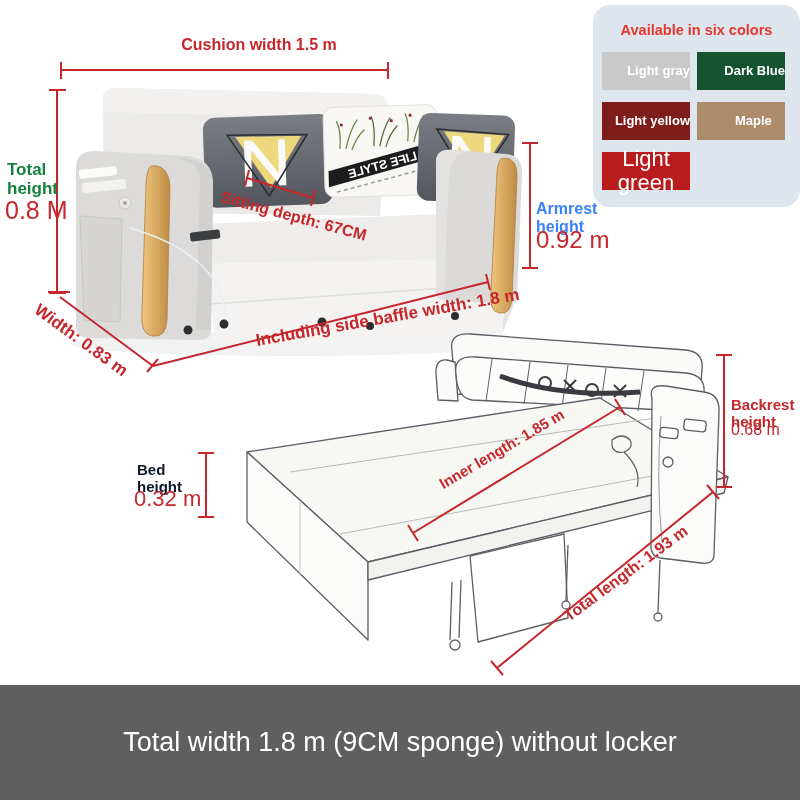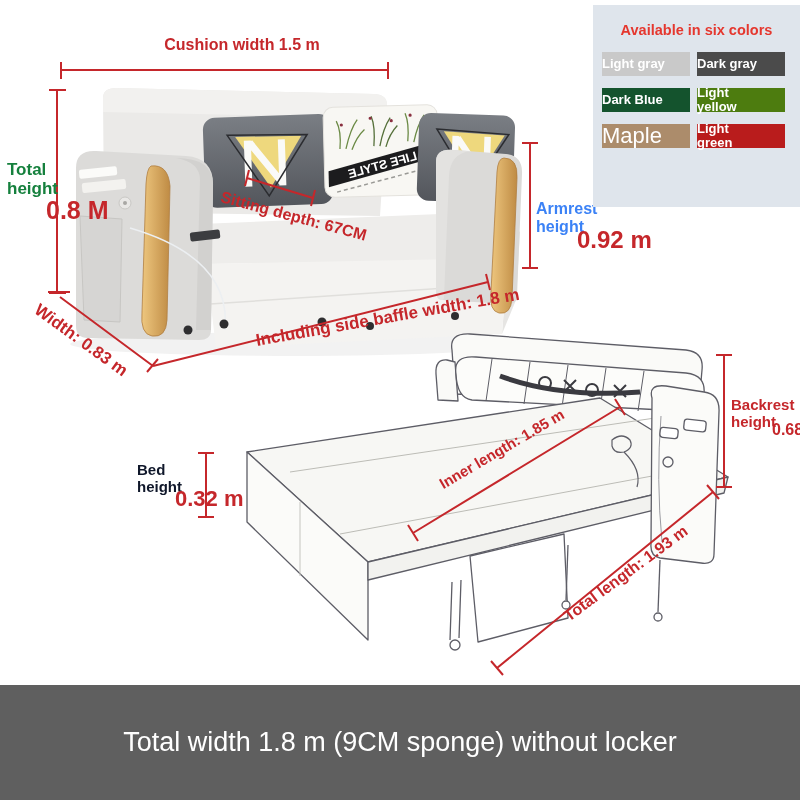--- a/index.html
+++ b/index.html
@@ -1,41 +1,41 @@
 <!DOCTYPE html>
 <html><head>
 <meta charset="utf-8">
 <style>
   html,body{margin:0;padding:0;background:#fff;}
   .canvas{position:relative;width:800px;height:800px;background:#fff;overflow:hidden;
           font-family:"Liberation Sans",sans-serif;}
   .layer{position:absolute;left:0;top:0;}
   .dim{position:absolute;color:#c5272b;font-weight:700;line-height:1.12;white-space:nowrap;}
   .dim.wrap{white-space:normal;}
-  .dim-value{font-weight:700;margin-left:41px;}
+  .dim-value{font-weight:400;}
   
-  .lbl-cushion{left:136px;top:36px;width:212px;text-align:center;font-size:16px;}
+  .lbl-cushion{left:153px;top:36px;width:212px;text-align:center;font-size:16px;}
   .lbl-total-h{left:7px;top:160px;width:64px;font-size:17px;}
   .val-total-h{left:5px;top:196px;font-size:25px;}
   .lbl-sitting{left:221px;top:188px;font-size:16px;transform:rotate(15deg);transform-origin:left center;}
   .lbl-armrest{left:536px;top:200px;width:74px;font-size:16px;}
   .val-armrest{left:536px;top:227px;font-size:24px;}
   .lbl-width{left:42px;top:300px;font-size:17px;transform:rotate(36deg);transform-origin:left top;}
   .lbl-baffle{left:256px;top:331px;font-size:17px;transform:rotate(-10deg);transform-origin:left center;}
   .lbl-backrest{left:731px;top:397px;width:68px;font-size:15px;}
   .val-backrest{left:731px;top:421px;font-size:16px;}
   .lbl-bedh{left:137px;top:462px;width:54px;font-size:15px;}
   .val-bedh{left:134px;top:487px;font-size:22px;}
   .lbl-inner{left:441px;top:477px;font-size:15px;transform:rotate(-30.5deg);transform-origin:left center;}
   .lbl-totlen{left:566px;top:609px;font-size:16px;transform:rotate(-36.5deg);transform-origin:left center;}
   
   .panel{position:absolute;left:593px;top:5px;width:207px;height:202px;background:#dfe5ec;}
   .panel-title{margin-top:17px;text-align:center;font-size:14.5px;font-weight:700;color:#e5372e;}
   .swatch-grid{display:grid;grid-template-columns:88px 88px;gap:12px 7px;margin:14px 0 0 9px;}
-  .swatch{height:24px;display:flex;align-items:center;justify-content:flex-start;color:#fff;
+  .swatch{height:38px;display:flex;align-items:center;justify-content:flex-end;color:#fff;
           font-size:13px;font-weight:700;text-align:center;line-height:1.1;}
   .swatch:nth-child(4) span,.swatch:nth-child(6) span{display:block;width:50px;text-align:left;}
   .swatch:nth-child(5){font-size:22px;font-weight:400;}
   
   .footer{position:absolute;left:0;right:0;bottom:0;height:115px;background:#5f5f5f;
           display:flex;align-items:center;justify-content:center;}
   .footer span{color:#fff;font-size:27px;}
 </style>
 </head>
 <body>
@@ -207,33 +207,30 @@
   <div class="dim dim-value val-armrest" style="color: rgb(197, 39, 43);">0.92 m</div>
   <div class="dim lbl-width" style="color: rgb(197, 39, 43);">Width: 0.83 m</div>
   <div class="dim lbl-baffle" style="color: rgb(197, 39, 43);">Including side baffle width: 1.8 m</div>
   <div class="dim wrap lbl-backrest" style="color: rgb(197, 39, 43);">Backrest height</div>
   <div class="dim dim-value val-backrest" style="color: rgb(197, 39, 43);">0.68 m</div>
   <div class="dim wrap lbl-bedh" style="color: #0f172a;">Bed height</div>
   <div class="dim dim-value val-bedh" style="color: rgb(197, 39, 43);">0.32 m</div>
   <div class="dim lbl-inner" style="color: rgb(197, 39, 43);">Inner length: 1.85 m</div>
   <div class="dim lbl-totlen" style="color: rgb(197, 39, 43);">Total length: 1.93 m</div>
 
-  <div class="panel" style="background: rgb(223, 229, 236);">
+  <div class="panel" style="background: rgb(223, 229, 236); border-radius: 17px;">
     <div class="panel-title" style="color: rgb(229, 55, 46);">Available in six colors</div>
     <div class="swatch-grid">
       <div class="swatch" style="background: rgb(201, 201, 201);">
           <span>Light gray</span>
         </div>
-      <div class="swatch" style="background: rgb(75, 75, 75);">
-          <span>Dark gray</span>
-        </div>
       <div class="swatch" style="background: #14532d;">
           <span>Dark Blue</span>
         </div>
-      <div class="swatch" style="background: #4d7c0f;">
+      <div class="swatch" style="background: #7f1d1d;">
           <span>Light yellow</span>
         </div>
       <div class="swatch" style="background: rgb(172, 140, 107);">
           <span>Maple</span>
         </div>
       <div class="swatch" style="background: #b91c1c;">
           <span>Light green</span>
         </div>
     </div>
   </div>

